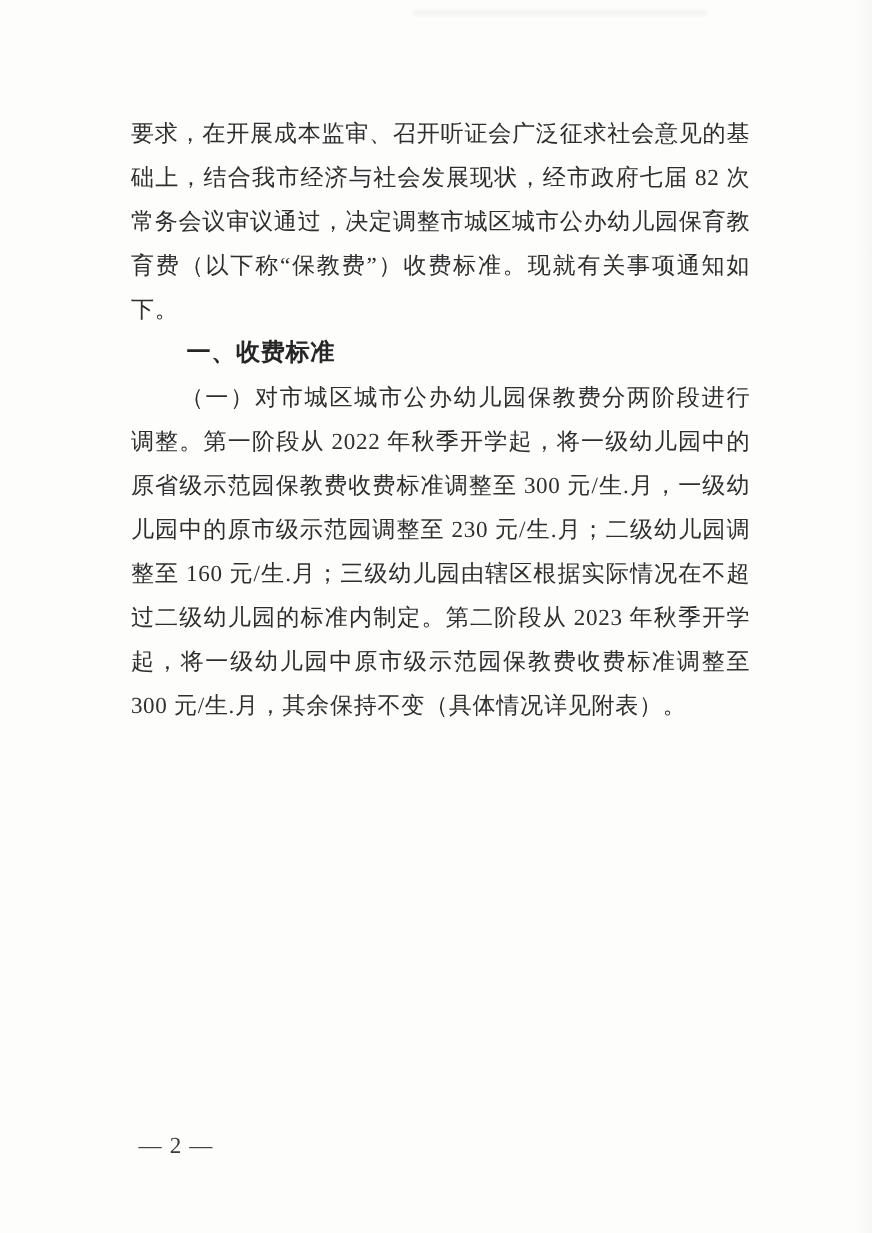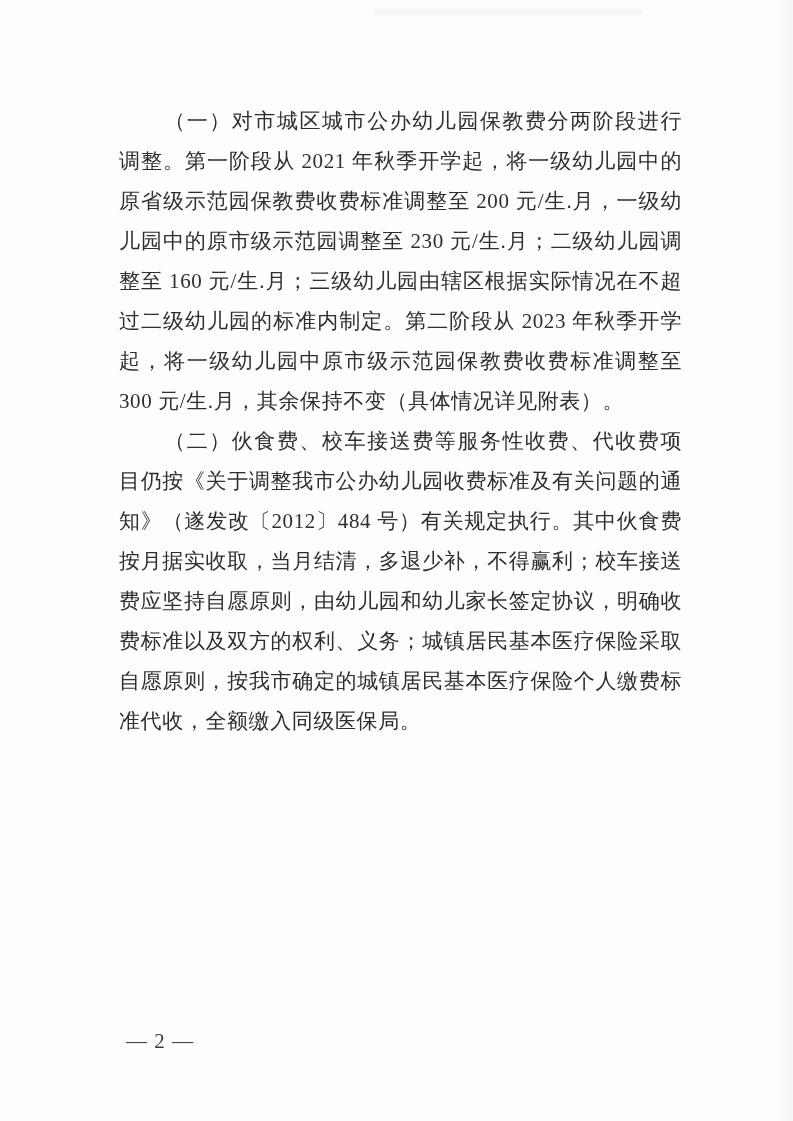--- a/index.html
+++ b/index.html
@@ -76,23 +76,24 @@
 </style>
 </head>
 <body>
 
 <div class="page">
 
   <div class="scan-artifact-top"></div>
   <div class="scan-shade-right"></div>
 
   <div class="doc-body">
+    <p class="body-para">要求，在开展成本监审、召开听证会广泛征求社会意见的基础上，结合我市经济与社会发展现状，经市政府七届 82 次常务会议审议通过，决定调整市城区城市公办幼儿园保育教育费（以下称“保教费”）收费标准。现就有关事项通知如下。</p>
 
+    <p class="heading-para">一、收费标准</p>
 
-    <p class="body-para indent">（一）对市城区城市公办幼儿园保教费分两阶段进行调整。第一阶段从 2021 年秋季开学起，将一级幼儿园中的原省级示范园保教费收费标准调整至 200 元/生.月，一级幼儿园中的原市级示范园调整至 230 元/生.月；二级幼儿园调整至 160 元/生.月；三级幼儿园由辖区根据实际情况在不超过二级幼儿园的标准内制定。第二阶段从 2023 年秋季开学起，将一级幼儿园中原市级示范园保教费收费标准调整至 300 元/生.月，其余保持不变（具体情况详见附表）。</p>
+    <p class="body-para indent">（一）对市城区城市公办幼儿园保教费分两阶段进行调整。第一阶段从 2022 年秋季开学起，将一级幼儿园中的原省级示范园保教费收费标准调整至 300 元/生.月，一级幼儿园中的原市级示范园调整至 230 元/生.月；二级幼儿园调整至 160 元/生.月；三级幼儿园由辖区根据实际情况在不超过二级幼儿园的标准内制定。第二阶段从 2023 年秋季开学起，将一级幼儿园中原市级示范园保教费收费标准调整至 300 元/生.月，其余保持不变（具体情况详见附表）。</p>
 
-    <p class="body-para indent">（二）伙食费、校车接送费等服务性收费、代收费项目仍按《关于调整我市公办幼儿园收费标准及有关问题的通知》（遂发改〔2012〕484 号）有关规定执行。其中伙食费按月据实收取，当月结清，多退少补，不得赢利；校车接送费应坚持自愿原则，由幼儿园和幼儿家长签定协议，明确收费标准以及双方的权利、义务；城镇居民基本医疗保险采取自愿原则，按我市确定的城镇居民基本医疗保险个人缴费标准代收，全额缴入同级医保局。</p>
 
   </div>
 
   <div class="page-number">— 2 —</div>
 
 </div>
 
 </body></html>

